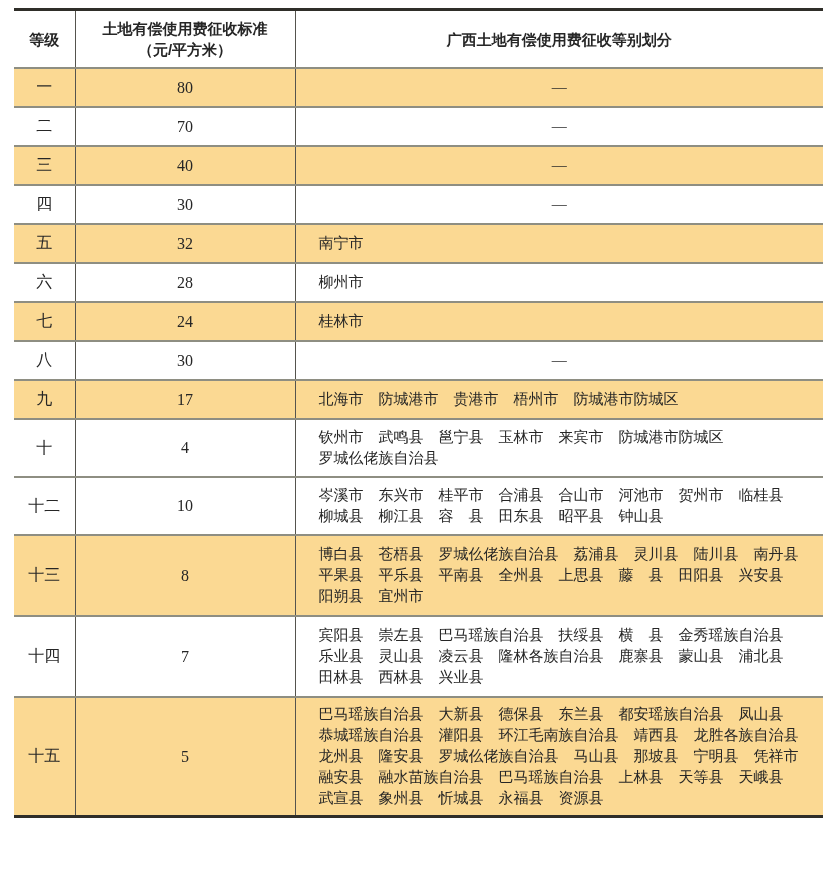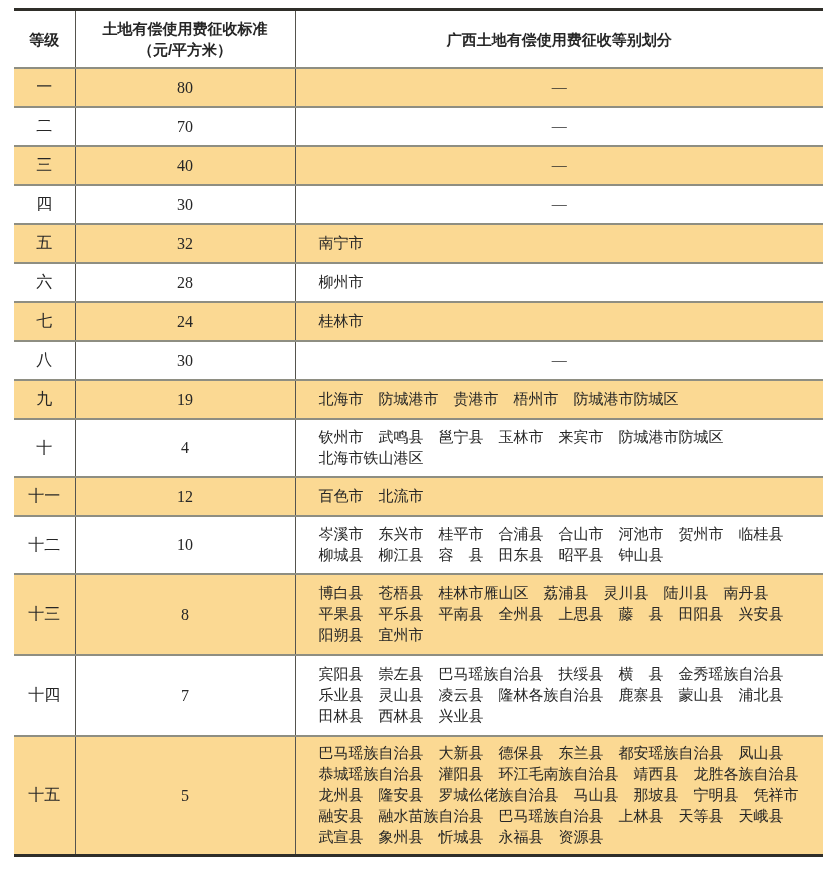--- a/index.html
+++ b/index.html
@@ -123,53 +123,46 @@
             <div class="region-line">桂林市</div>
           </td>
         </tr>
         <tr class="lines-1">
           <td class="grade">八</td>
           <td class="std">30</td>
           <td class="regions dash">—</td>
         </tr>
         <tr class="hl lines-1">
           <td class="grade">九</td>
-          <td class="std">19</td>
+          <td class="std">17</td>
           <td class="regions">
             <div class="region-line">北海市　防城港市　贵港市　梧州市　防城港市防城区</div>
           </td>
         </tr>
         <tr class="lines-2">
           <td class="grade">十</td>
           <td class="std">4</td>
           <td class="regions">
             <div class="region-line">钦州市　武鸣县　邕宁县　玉林市　来宾市　防城港市防城区</div>
-            <div class="region-line">北海市铁山港区</div>
-          </td>
-        </tr>
-        <tr class="hl lines-1">
-          <td class="grade">十一</td>
-          <td class="std">12</td>
-          <td class="regions">
-            <div class="region-line">百色市　北流市</div>
+            <div class="region-line">罗城仫佬族自治县</div>
           </td>
         </tr>
         <tr class="lines-2">
           <td class="grade">十二</td>
           <td class="std">10</td>
           <td class="regions">
             <div class="region-line">岑溪市　东兴市　桂平市　合浦县　合山市　河池市　贺州市　临桂县</div>
             <div class="region-line">柳城县　柳江县　容　县　田东县　昭平县　钟山县</div>
           </td>
         </tr>
         <tr class="hl lines-3">
           <td class="grade">十三</td>
           <td class="std">8</td>
           <td class="regions">
-            <div class="region-line">博白县　苍梧县　桂林市雁山区　荔浦县　灵川县　陆川县　南丹县</div>
+            <div class="region-line">博白县　苍梧县　罗城仫佬族自治县　荔浦县　灵川县　陆川县　南丹县</div>
             <div class="region-line">平果县　平乐县　平南县　全州县　上思县　藤　县　田阳县　兴安县</div>
             <div class="region-line">阳朔县　宜州市</div>
           </td>
         </tr>
         <tr class="lines-3">
           <td class="grade">十四</td>
           <td class="std">7</td>
           <td class="regions">
             <div class="region-line">宾阳县　崇左县　巴马瑶族自治县　扶绥县　横　县　金秀瑶族自治县</div>
             <div class="region-line">乐业县　灵山县　凌云县　隆林各族自治县　鹿寨县　蒙山县　浦北县</div>

